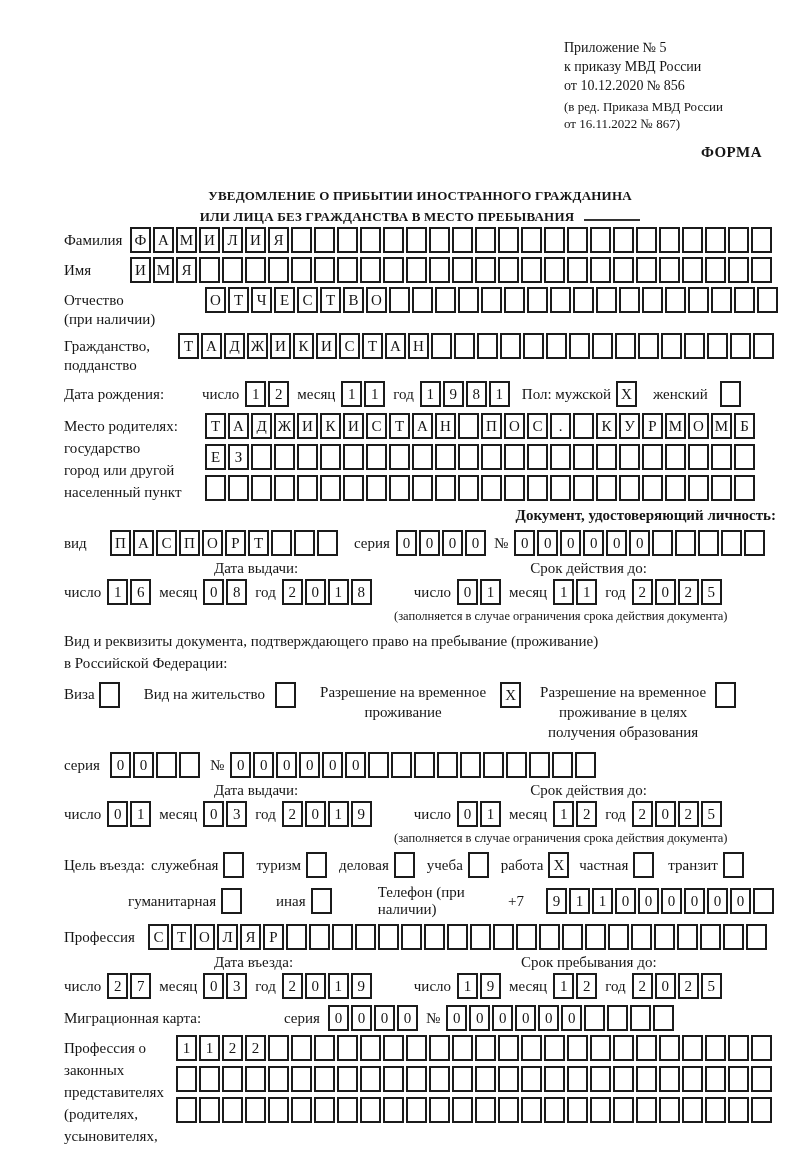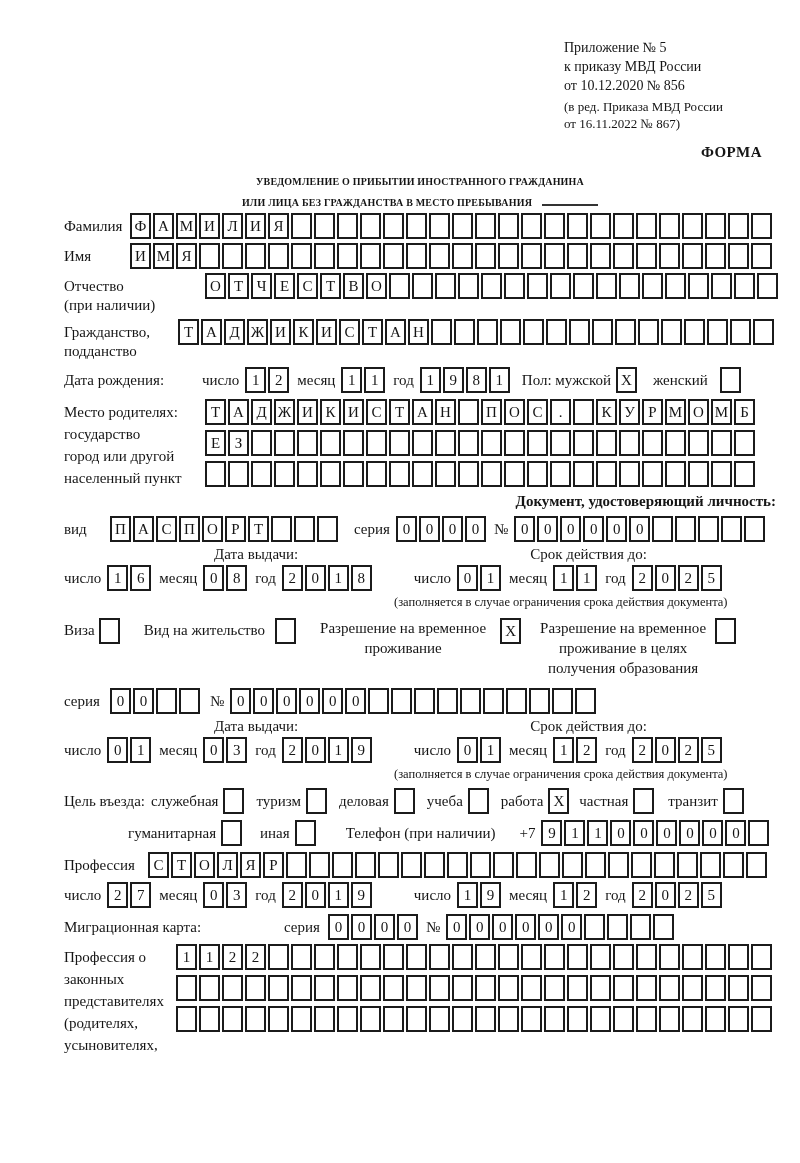--- a/index.html
+++ b/index.html
@@ -10,21 +10,21 @@
     font-family:"Liberation Serif","DejaVu Serif",serif;
     font-size:15px;
   }
   .page { width:800px; height:1163px; padding:38px 24px 0 64px; }
 
   
   .ref-block { margin-left:500px; line-height:19px; font-size:14px; }
   .amend-block { margin-left:500px; margin-top:3px; line-height:17px; font-size:13px; }
   .forma { text-align:right; padding-right:14px; font-weight:bold; margin-top:12px; font-size:15px; letter-spacing:.5px; }
 
-  .title { text-align:center; font-weight:bold; font-size:10px; margin-top:10px; line-height:21px; letter-spacing:.2px; }
+  .title { text-align:center; font-weight:bold; font-size:13px; margin-top:24px; line-height:21px; letter-spacing:.2px; }
   .blank-line { display:inline-block; width:56px; border-bottom:2px solid #333; height:12px; margin-left:10px; }
 
   .section-title { font-weight:bold; font-size:14.8px; margin-top:20px; margin-bottom:22px; letter-spacing:.2px; }
 
   
   .cells { display:flex; flex-wrap:nowrap; }
   .cell {
     flex:0 0 auto; width:21px; height:26px; margin-right:2px;
     border:2px solid #1b1b1b; background:#fff;
     display:flex; align-items:center; justify-content:center;
@@ -410,20 +410,24 @@
     <span class="dlbl">год</span>
     <span class="cells">
         <span class="cell">2</span>
         <span class="cell">0</span>
         <span class="cell">2</span>
         <span class="cell">5</span>
       </span>
   </div>
   <div class="note" style="margin-left:330px">(заполняется в случае ограничения срока действия документа)</div>
 
+  <div class="par">
+    <div>Вид и реквизиты документа, подтверждающего право на пребывание (проживание)</div>
+    <div>в Российской Федерации:</div>
+  </div>
 
   <div class="permit-row">
     <div class="permit-item">
       <span style="padding-top:4px">Виза</span>
       <span class="cells" style="margin-left:4px">
           <span class="cell"></span>
         </span>
     </div>
     <div class="permit-item" style="margin-left:22px">
       <span style="padding-top:4px">Вид на жительство</span>
@@ -554,21 +558,21 @@
           <span class="cell"></span>
         </span>
       </span>
     <span class="opt" style="margin-left:12px">
         <span>транзит</span>
         <span class="cells">
           <span class="cell"></span>
         </span>
       </span>
   </div>
-  <div class="frow inline" style="align-items:center; margin-top:6px;">
+  <div class="frow inline" style="align-items:center; margin-top:6px;gap:16px;">
     <span class="opt" style="margin-left:64px">
         <span>гуманитарная</span>
         <span class="cells">
           <span class="cell"></span>
         </span>
       </span>
     <span class="opt" style="margin-left:16px">
         <span>иная</span>
         <span class="cells">
           <span class="cell"></span>
@@ -616,20 +620,24 @@
         <span class="cell"></span>
         <span class="cell"></span>
         <span class="cell"></span>
         <span class="cell"></span>
         <span class="cell"></span>
         <span class="cell"></span>
         <span class="cell"></span>
       </div>
   </div>
 
+  <div class="hdr-row">
+    <span style="margin-left:150px">Дата въезда:</span>
+    <span style="margin-left:228px">Срок пребывания до:</span>
+  </div>
   <div class="frow inline" style="align-items:center; margin-top:2px;">
     <span class="dlbl">число</span>
     <span class="cells">
         <span class="cell">2</span>
         <span class="cell">7</span>
       </span>
     <span class="dlbl">месяц</span>
     <span class="cells">
         <span class="cell">0</span>
         <span class="cell">3</span>

